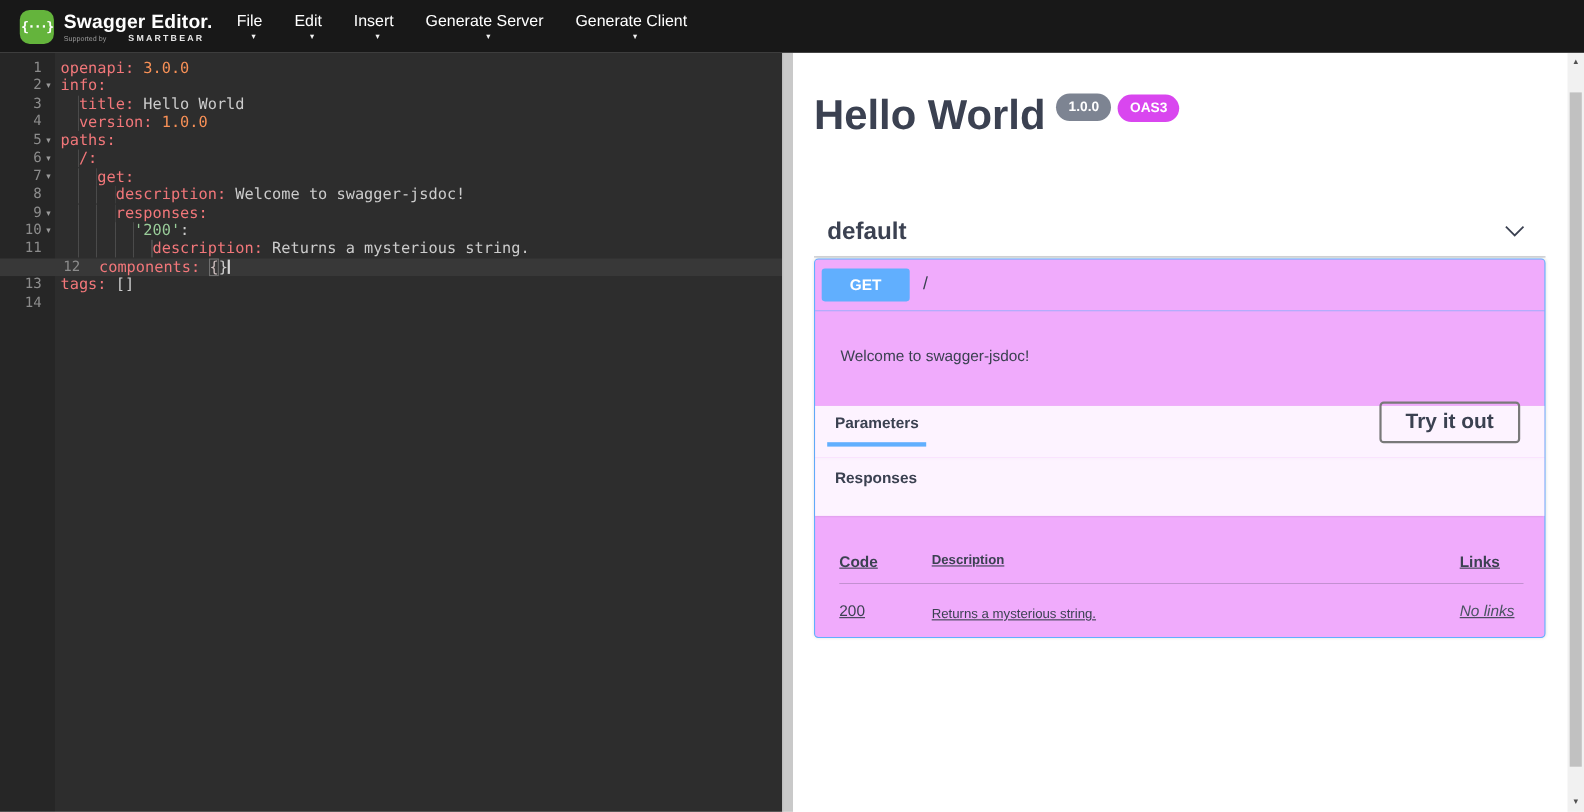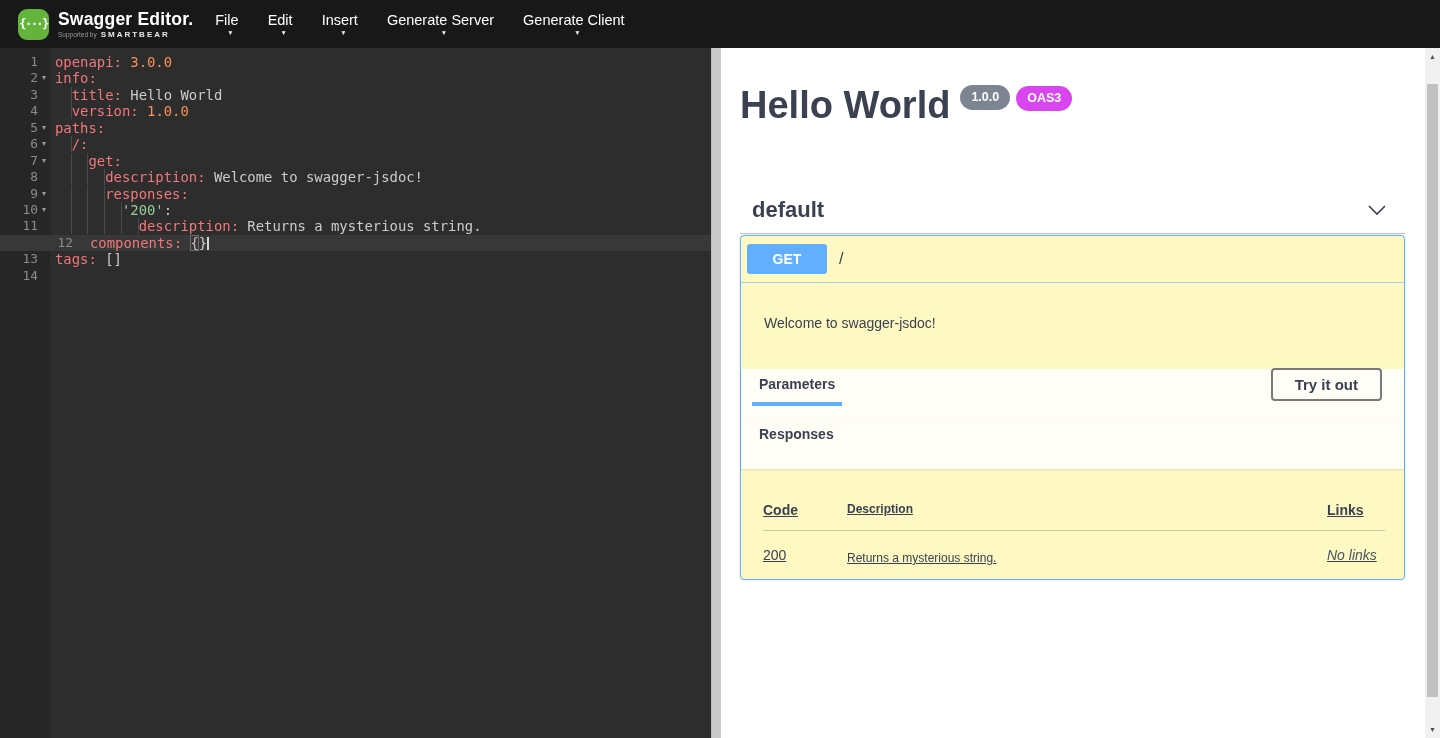--- a/index.html
+++ b/index.html
@@ -10,21 +10,21 @@
   .topbar { position:absolute; top:0; left:0; width:1440px; height:48px;
             background:#181818; display:flex; align-items:center; padding-left:18px; z-index:5; }
   .logo-badge { width:31px; height:31px; border-radius:9px; background:#64b43c;
                 display:flex; align-items:center; justify-content:center;
                 color:#fff; font-family:"DejaVu Sans Mono", monospace;
                 font-size:12px; font-weight:bold; letter-spacing:-1.5px; flex:0 0 auto; }
   .brand { margin-left:9px; display:flex; flex-direction:column; justify-content:center; }
   .brand-name { color:#fff; font-size:17.5px; font-weight:600; line-height:19px; letter-spacing:.2px; }
   .brand-sub { margin-top:1px; display:flex; align-items:baseline; gap:4px; }
   .brand-sub .sup { color:#9a9a9a; font-size:6.5px; }
-  .brand-sub .sb  { color:#e8e8e8; font-size:8px; font-weight:700; letter-spacing:2px; }
+  .brand-sub .sb  { color:#e8e8e8; font-size:8px; font-weight:700; letter-spacing:2px;margin-left:16px; }
   .menus { display:flex; align-items:center; margin-left:22px; }
   .menu-item { display:flex; align-items:center; margin-right:29px; cursor:pointer;flex-direction:column; }
   .menu-item .lbl { color:#fff; font-size:14.5px; }
   .menu-item .caret { color:#fff; font-size:7.5px; margin-left:7px; opacity:.95; }
 
   
   .editor { position:absolute; top:48px; left:0; width:711px; height:690px;
             background:linear-gradient(90deg, #262626 0 50px, #2d2d2d 50px);
             padding-top:6px; overflow:hidden; cursor:text; }
   .ed-line { display:flex; height:16.45px; line-height:16.45px; }
@@ -62,39 +62,39 @@
   .pill.ver { background:#7d8492; margin-left:10px; margin-top:1px; }
   .pill.oas { background:#d946ef; margin-left:6px; margin-top:2px; }
 
   .tag-row { margin-top:60px; height:48px; display:flex; align-items:center;
              justify-content:space-between; border-bottom:1px solid rgba(59,65,81,.3);
              cursor:pointer; }
   .tag-row h3 { font-size:22px; font-weight:700; color:#3b4151; padding-left:12px; }
   .tag-chevron { margin-right:18px; display:flex; }
 
   .opblock { margin-top:1px; border:1px solid #61affe; border-radius:4px;
-             background:#fef9c3; box-shadow:0 0 3px rgba(0,0,0,.12); }
+             background:#f0abfc; box-shadow:0 0 3px rgba(0,0,0,.12); }
   .op-summary { height:47px; display:flex; align-items:center; padding:0 6px;
                 border-bottom:1px solid rgba(97,175,254,.55); cursor:pointer; }
   .method-badge { width:80px; height:30px; border-radius:3px; background:#61affe;
                   color:#fff; font-size:14px; font-weight:700;
                   display:flex; align-items:center; justify-content:center; }
   .op-path { margin-left:12px; font-size:16px; color:#3b4151; }
 
   .op-desc { padding:32px 23px 38px; font-size:14px; color:#3b4151; }
 
   .sec-header { height:47px; background:rgba(255,255,255,.85);
                 box-shadow:0 1px 2px rgba(0,0,0,.12);
                 display:flex; align-items:center; justify-content:space-between;
                 padding:0 22px 17px 18px; position:relative; z-index:1; }
   .sec-header h4 { font-size:14px; font-weight:700; color:#3b4151; }
   .tab-label { position:relative; display:inline-block; cursor:pointer; }
   .tab-label::after { content:""; position:absolute; left:-7px; right:-7px; bottom:-14px;
                       height:4px; background:#61affe; }
-  .tryout-btn { background:transparent; font-family:inherit; font-size:15px; font-weight:600;
+  .tryout-btn { background:transparent; font-family:inherit; font-size:19px; font-weight:600;
                 color:#3b4151; border:2px solid #797979; border-radius:4px;
                 padding:6px 22px; cursor:pointer; }
   .resp-header { height:53px; }
 
   .param-body { height:95px; padding:20px 23px; font-size:14px; color:#3b4151; }
 
   .resp-body { padding:20px 19px 14px 22px;text-decoration:underline; }
   .rt-row { display:flex; align-items:flex-start; }
   .rt-head { border-bottom:1px solid rgba(59,65,81,.25); }
   .col-code  { width:84px;  flex:0 0 84px; }

